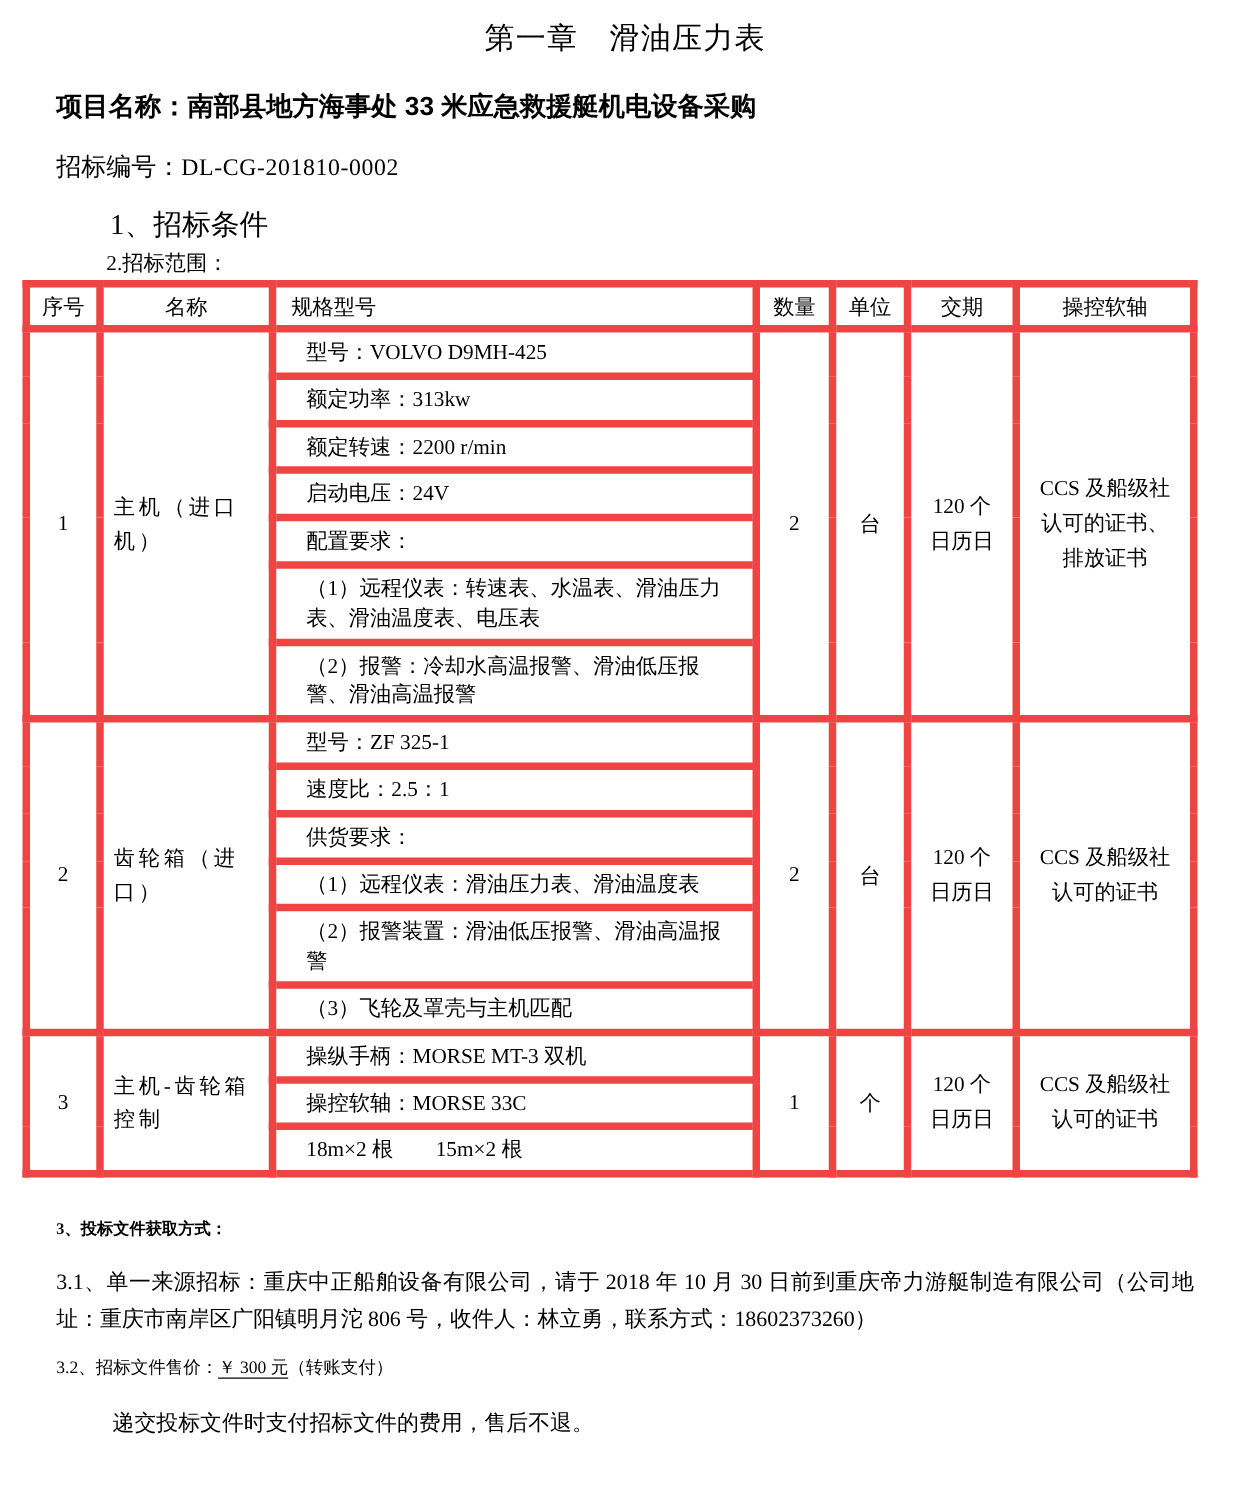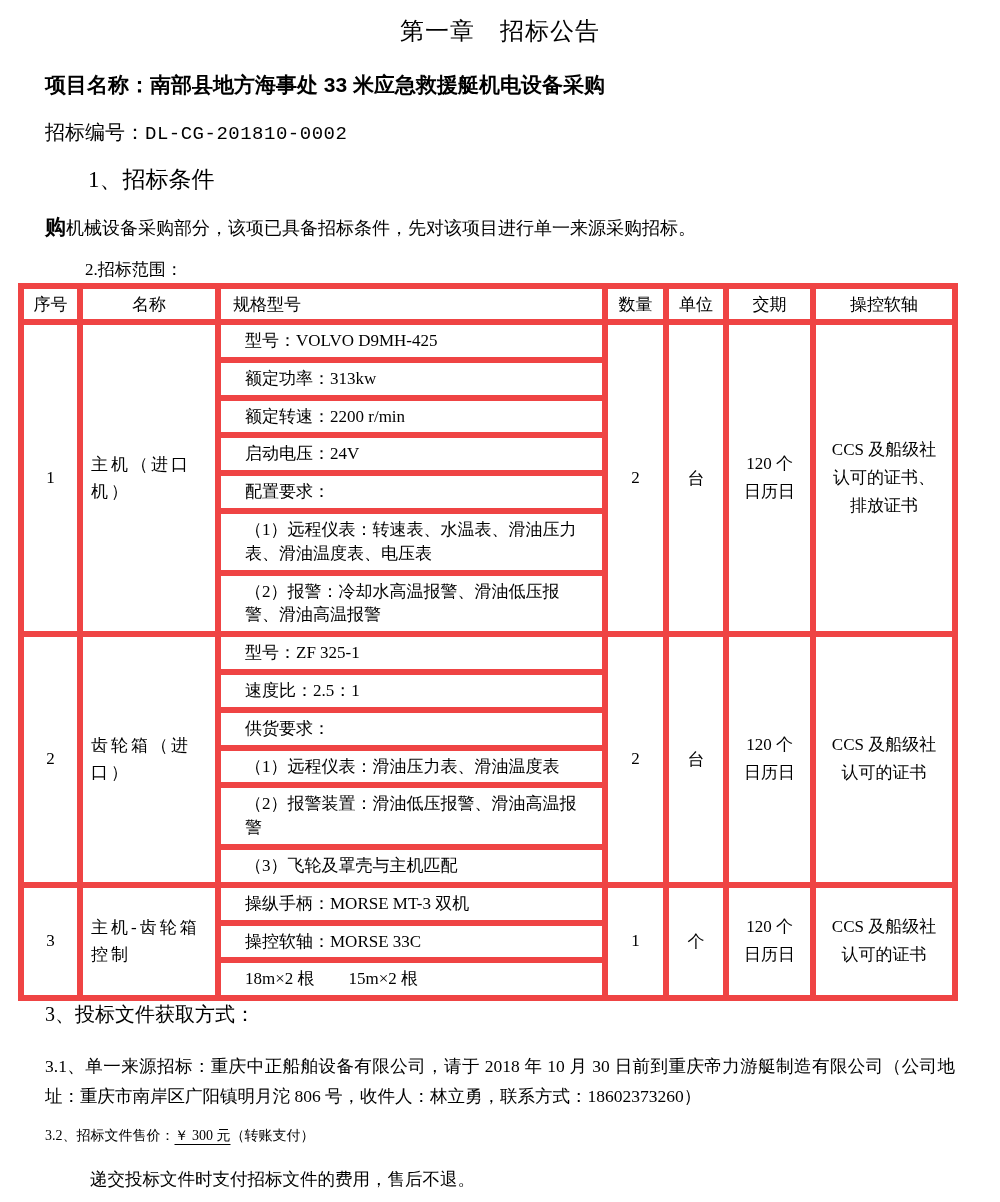--- a/index.html
+++ b/index.html
@@ -29,21 +29,20 @@
   .bold-name {
     font-family: "Liberation Sans", "DejaVu Sans", sans-serif;
     font-weight: bold;
     font-size: 21px;
   }
   .tender-line {
     margin-top: 20px;
     font-size: 20px;
     height: 28px;
     line-height: 28px;
-    font-family: Liberation Mono, monospace;
   }
   .tender-no { font-size: 19px; letter-spacing: 0.5px; }
   .h-sec1 {
     margin-top: 20px;
     padding-left: 43px;
     font-size: 23px;
     height: 24px; line-height: 24px;
   }
   .para1 {
     margin-top: 6px;
@@ -85,60 +84,60 @@
   td.cell-c { text-align: center; }
   td.cell-name {
     text-align: left;
     padding: 4px 8px;
     letter-spacing: 3px;
     white-space: pre-line;
     line-height: 1.6;
   }
   td.cell-pre { white-space: pre-line; line-height: 1.65; }
   .h-sec3 {
-    font-size: 20px;
-    font-weight: normal;
+    margin-top: 28px;
+    font-size: 13px;
+    font-weight: bold;
     height: 26px; line-height: 26px;
   }
   .p31 {
-    margin-top: 24px;
+    margin-top: 14px;
     font-size: 17.5px;
     line-height: 30px;
     text-align: justify;
   }
   .p32 {
     margin-top: 10px;
     font-size: 14px;
     height: 30px; line-height: 30px;
   }
   .price-underline { text-decoration: underline; text-underline-offset: 4px; }
   .p33 {
     margin-top: 14px;
     padding-left: 45px;
     font-size: 17.5px;
     height: 28px; line-height: 28px;
   }
 </style>
 </head>
 <body>
 
-<div class="doc-title">第一章　招标公告</div>
+<div class="doc-title">第一章　滑油压力表</div>
 
 <div class="project-line">
   <span class="project-label">项目名称：</span><span class="bold-name">南部县地方海事处 33 米应急救援艇机电设备采购</span>
 </div>
 
 <div class="tender-line">
   <span>招标编号：</span><span class="tender-no">DL-CG-201810-0002</span>
 </div>
 
 <div class="h-sec1">1、招标条件</div>
 
 <div class="para1">
-  <div class="pline" id="para-line2"><span class="bold-name">购</span><span>机械设备采购部分，该项已具备招标条件，先对该项目进行单一来源采购招标。</span></div>
 </div>
 
 <div class="h-sec2">2.招标范围：</div>
 
 <table class="spec-table">
   <colgroup>
     <col style="width:59px">
       <col style="width:138px">
       <col style="width:387px">
     <col style="width:61px">

